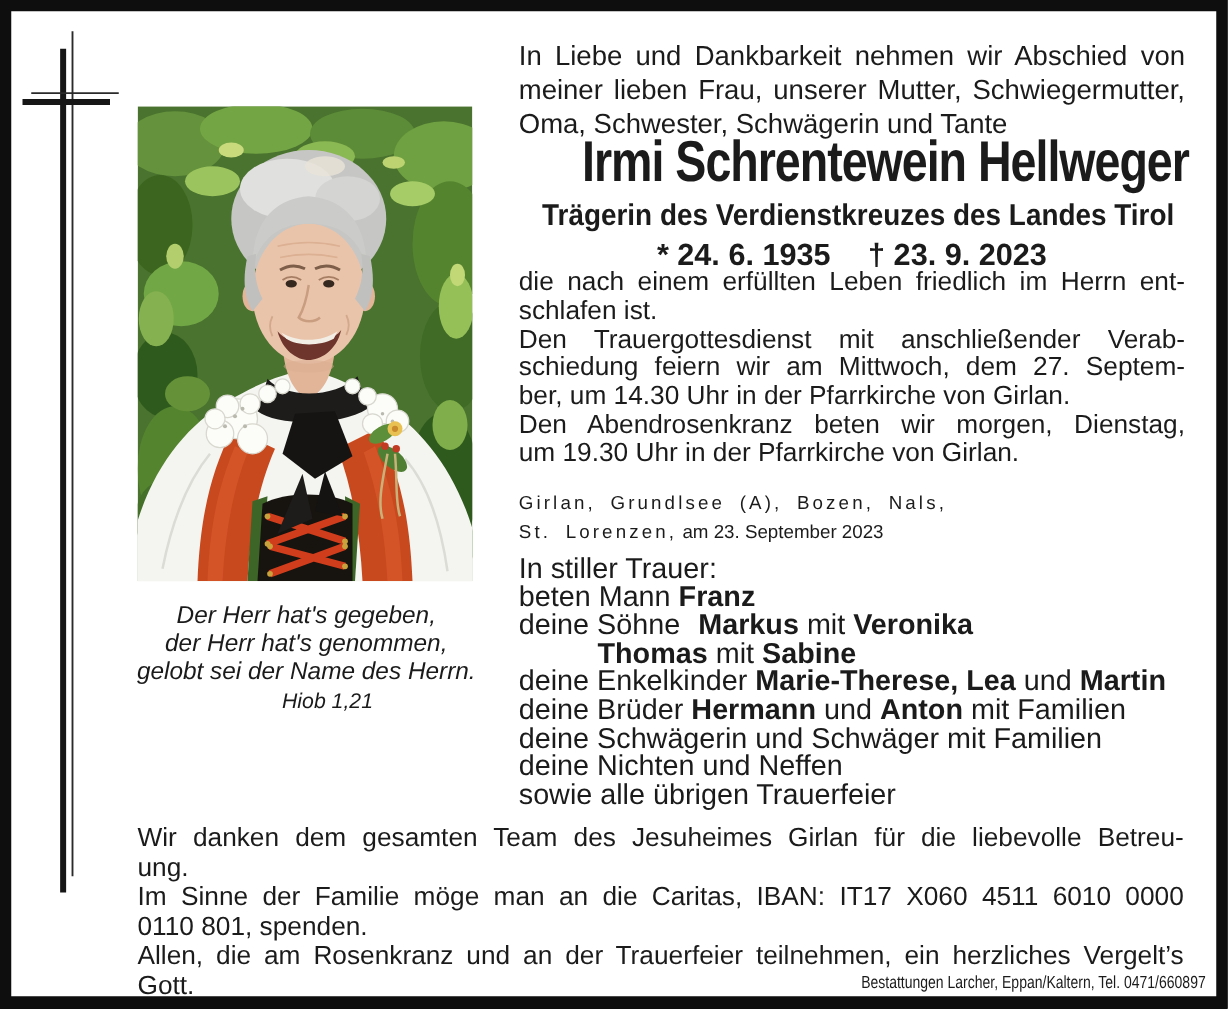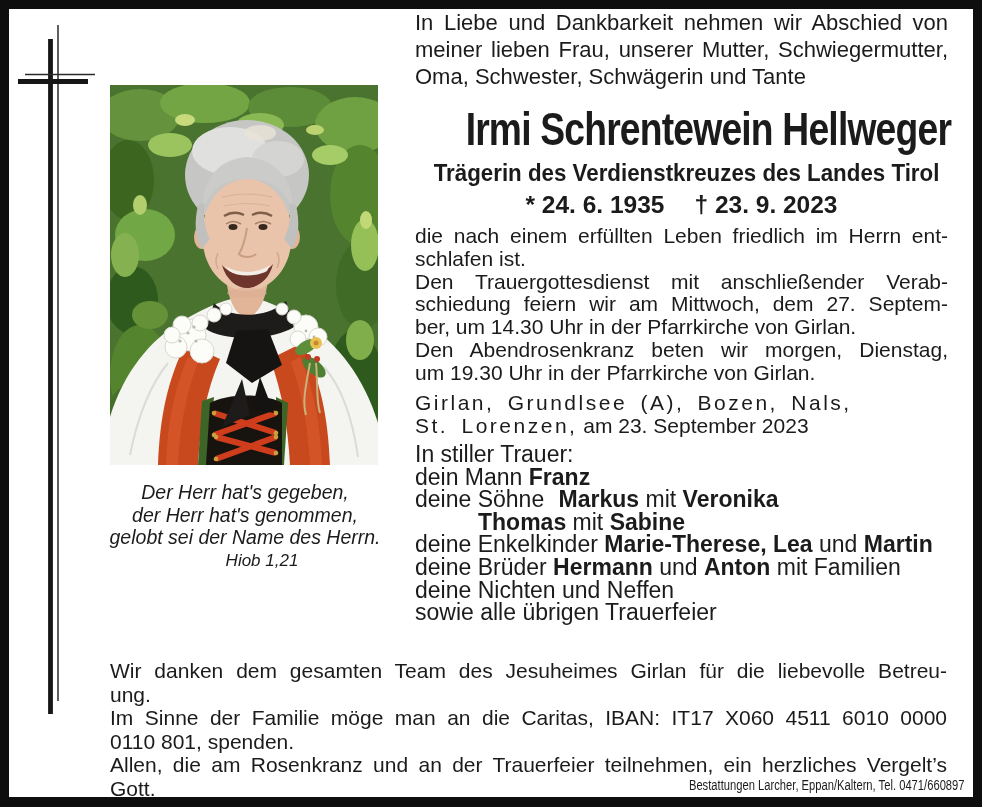--- a/index.html
+++ b/index.html
@@ -8,30 +8,30 @@
   .sheet{position:absolute;left:9px;top:9px;width:964px;height:788px;background:#ffffff;}
   .abs{position:absolute;}
   .cross{left:0;top:0;}
   .photo{left:101px;top:76px;width:268px;height:380px;overflow:hidden;}
   .photo svg{display:block;}
   .quote{left:48px;top:472px;width:376px;text-align:center;font-style:italic;
          font-size:19.5px;line-height:22.5px;}
   .quote .src{font-size:17px;margin-top:1px;margin-left:34px;}
   .col{left:406px;top:0;width:533px;}
   .block{position:absolute;left:0;width:533px;}
-  .intro{top:0;font-size:22px;line-height:27px;}
+  .intro{top:22px;font-size:22px;line-height:27px;}
   .j{text-align:justify;text-align-last:justify;}
   .name{top:93px;font-size:46px;font-weight:700;white-space:nowrap;text-align:center;
         letter-spacing:-1px;transform:scaleX(0.81);transform-origin:50% 50%;}
   .honor{top:150px;font-size:24px;font-weight:700;white-space:nowrap;text-align:center;
          transform:scaleX(0.93);transform-origin:50% 50%;}
   .dates{top:182px;font-size:24.5px;font-weight:700;text-align:center;}
   .dates .gap{display:inline-block;width:30px;}
-  .announce{top:216px;font-size:21px;line-height:22.8px;}
-  .places{top:382px;font-size:21px;line-height:23px;}
+  .announce{top:206px;font-size:21px;line-height:22.8px;}
+  .places{top:382px;font-size:15px;line-height:23px;}
   .sp{letter-spacing:2.5px;word-spacing:5px;}
   .mourning{top:434px;font-size:23px;line-height:22.6px;}
   .b{font-weight:700;}
   .ml8{margin-left:8px;margin-top:16px;}
   .indent{margin-left:63px;}
   .thanks{left:101px;top:650px;width:837px;font-size:21px;line-height:23.5px;}
   .funeral{right:8px;top:768px;font-size:14px;white-space:nowrap;
            transform:scaleX(0.8);transform-origin:100% 50%;}
 </style>
 </head>
@@ -200,25 +200,26 @@
         <div>um 19.30 Uhr in der Pfarrkirche von Girlan.</div>
       </div>
 
       <div class="block places">
         <div class="sp">Girlan, Grundlsee (A), Bozen, Nals,</div>
         <div><span class="sp">St. Lorenzen,</span><span> am 23. September 2023</span></div>
       </div>
 
       <div class="block mourning">
         <div>In stiller Trauer:</div>
-        <div><span>dein Mann </span><span class="b">Franz</span></div>
+        <div><span>beten Mann </span><span class="b">Franz</span></div>
         <div><span>deine Söhne </span><span class="b ml8">Markus</span><span> mit </span><span class="b">Veronika</span></div>
         <div class="indent"><span class="b">Thomas</span><span> mit </span><span class="b">Sabine</span></div>
         <div><span>deine Enkelkinder </span><span class="b">Marie-Therese, Lea</span><span> und </span><span class="b">Martin</span></div>
         <div><span>deine Brüder </span><span class="b">Hermann</span><span> und </span><span class="b">Anton</span><span> mit Familien</span></div>
+        <div>deine Schwägerin und Schwäger mit Familien</div>
         <div>deine Nichten und Neffen</div>
         <div>sowie alle übrigen Trauerfeier</div>
       </div>
     </div>
 
     <div class="abs thanks">
       <div class="j">Wir danken dem gesamten Team des Jesuheimes Girlan für die liebevolle Betreu-</div>
       <div>ung.</div>
       <div class="j">Im Sinne der Familie möge man an die Caritas, IBAN: IT17 X060 4511 6010 0000</div>
       <div>0110 801, spenden.</div>

